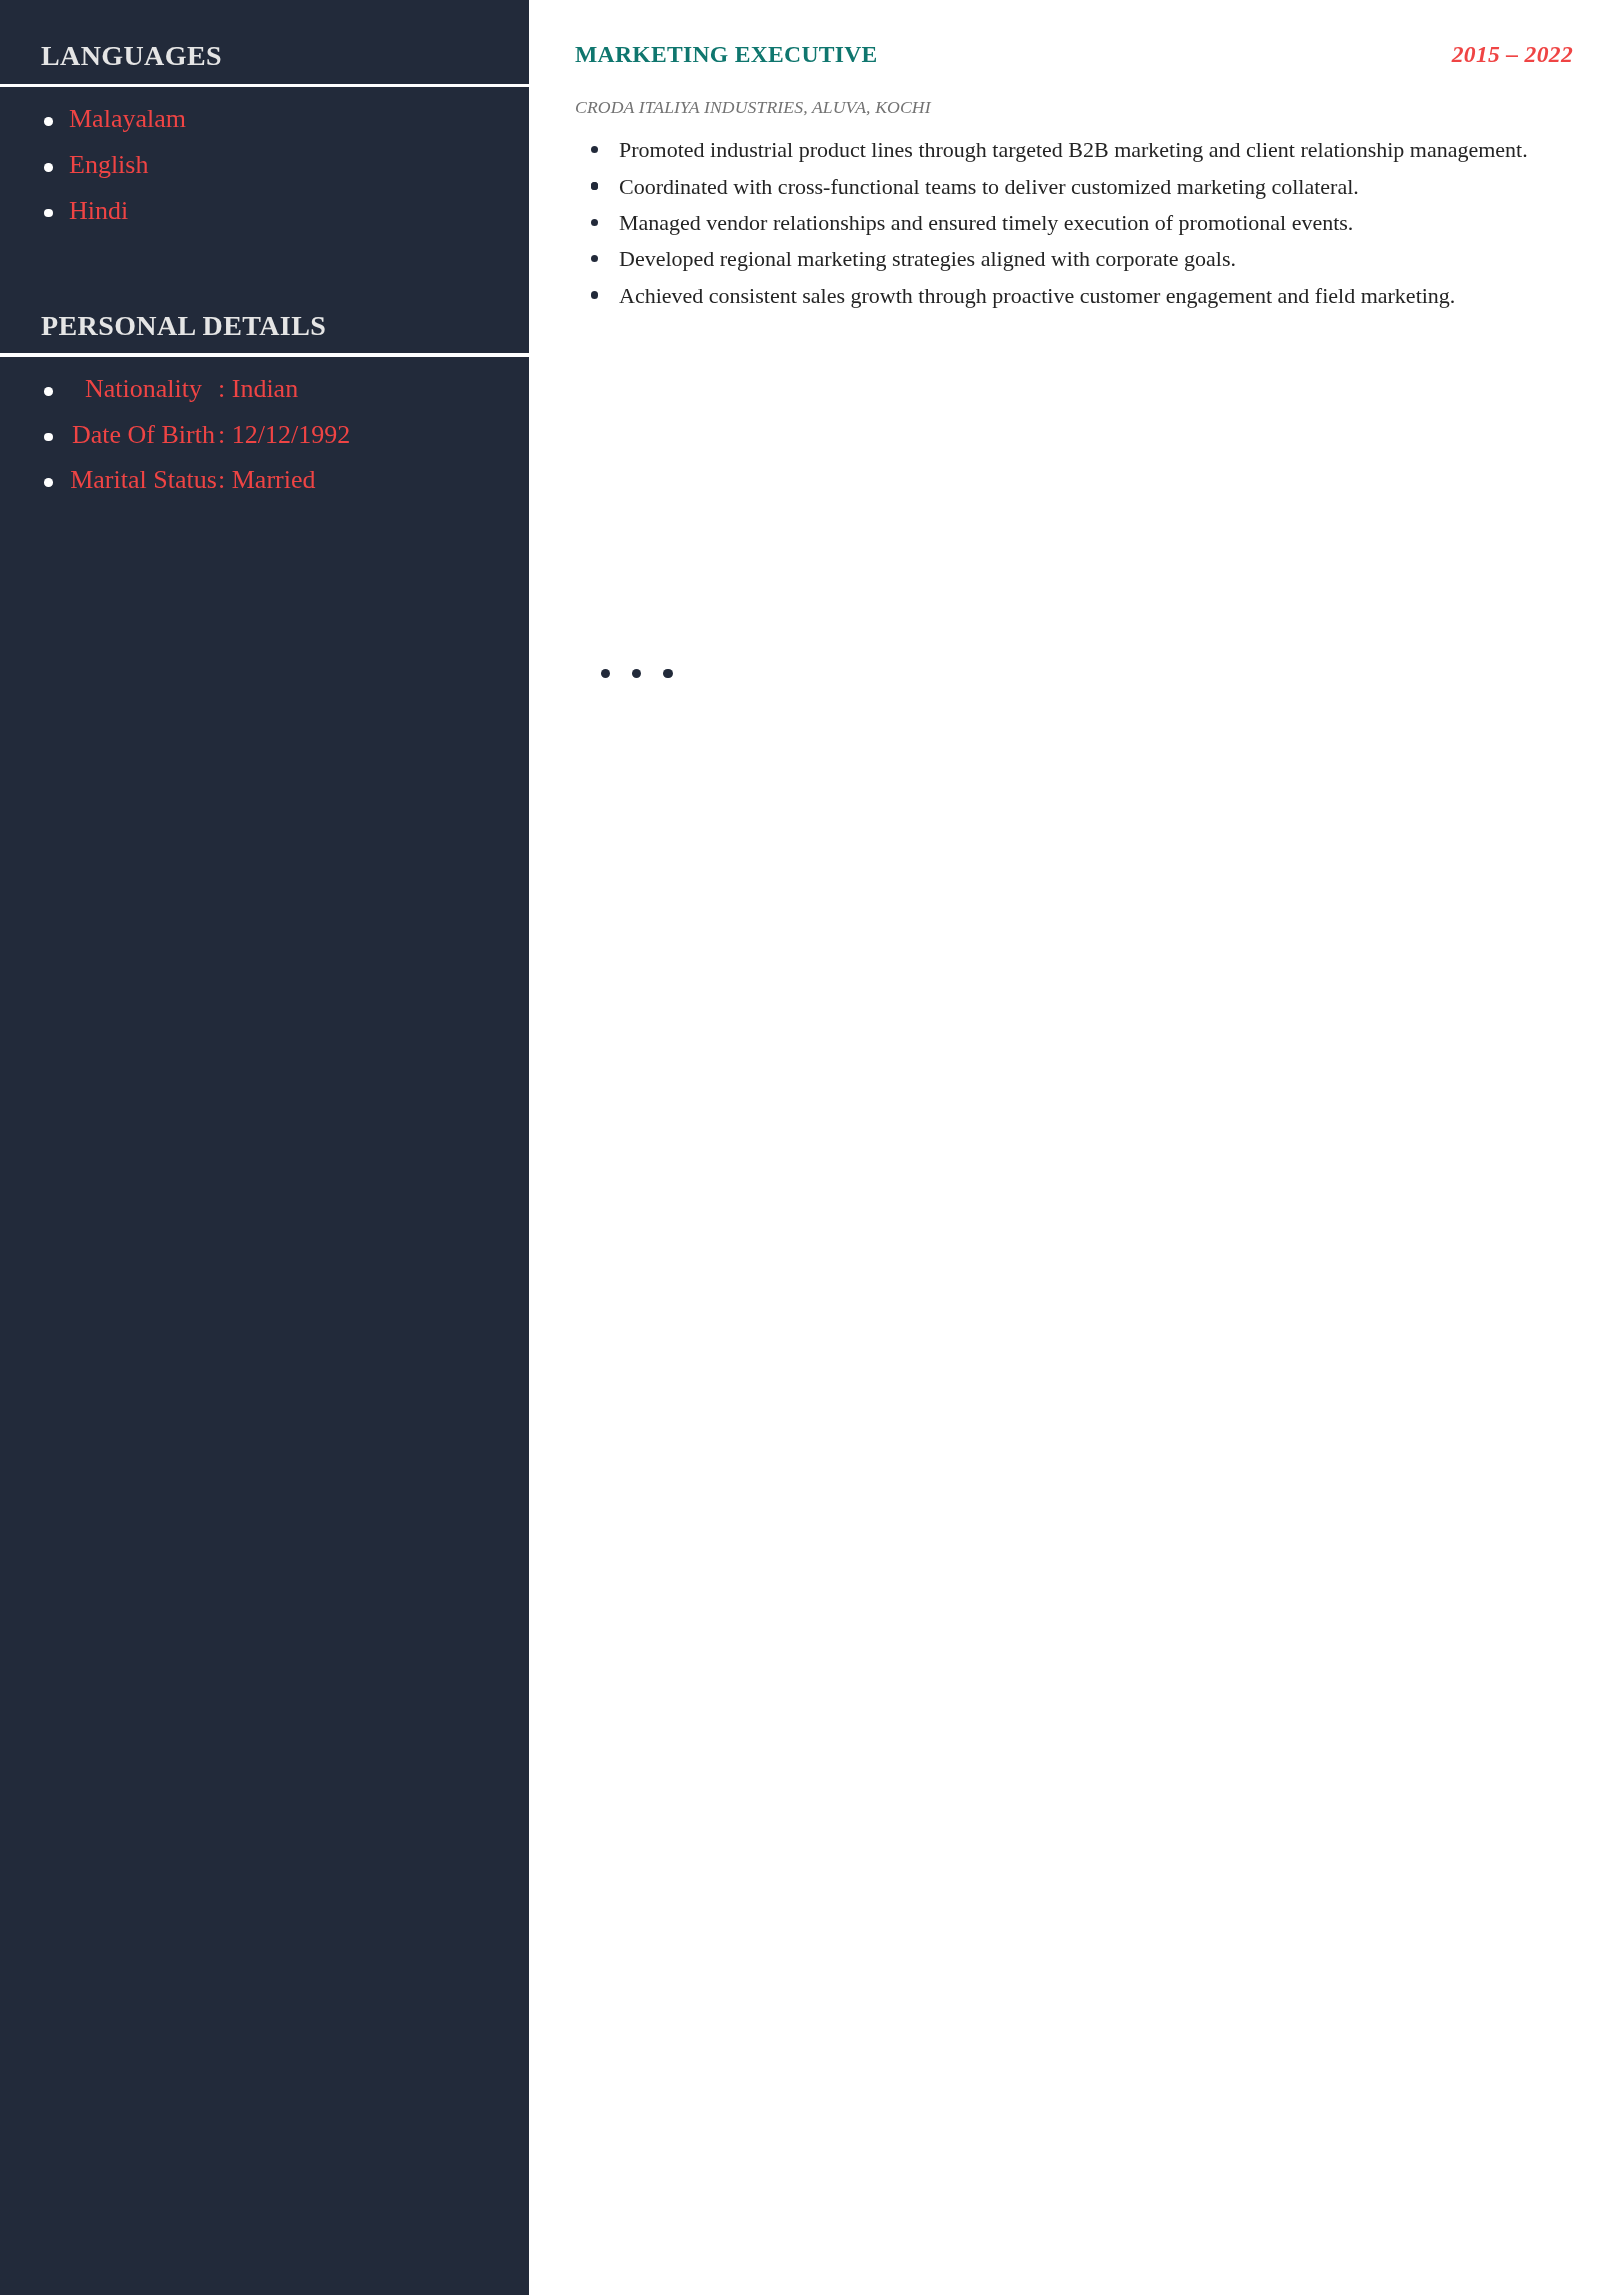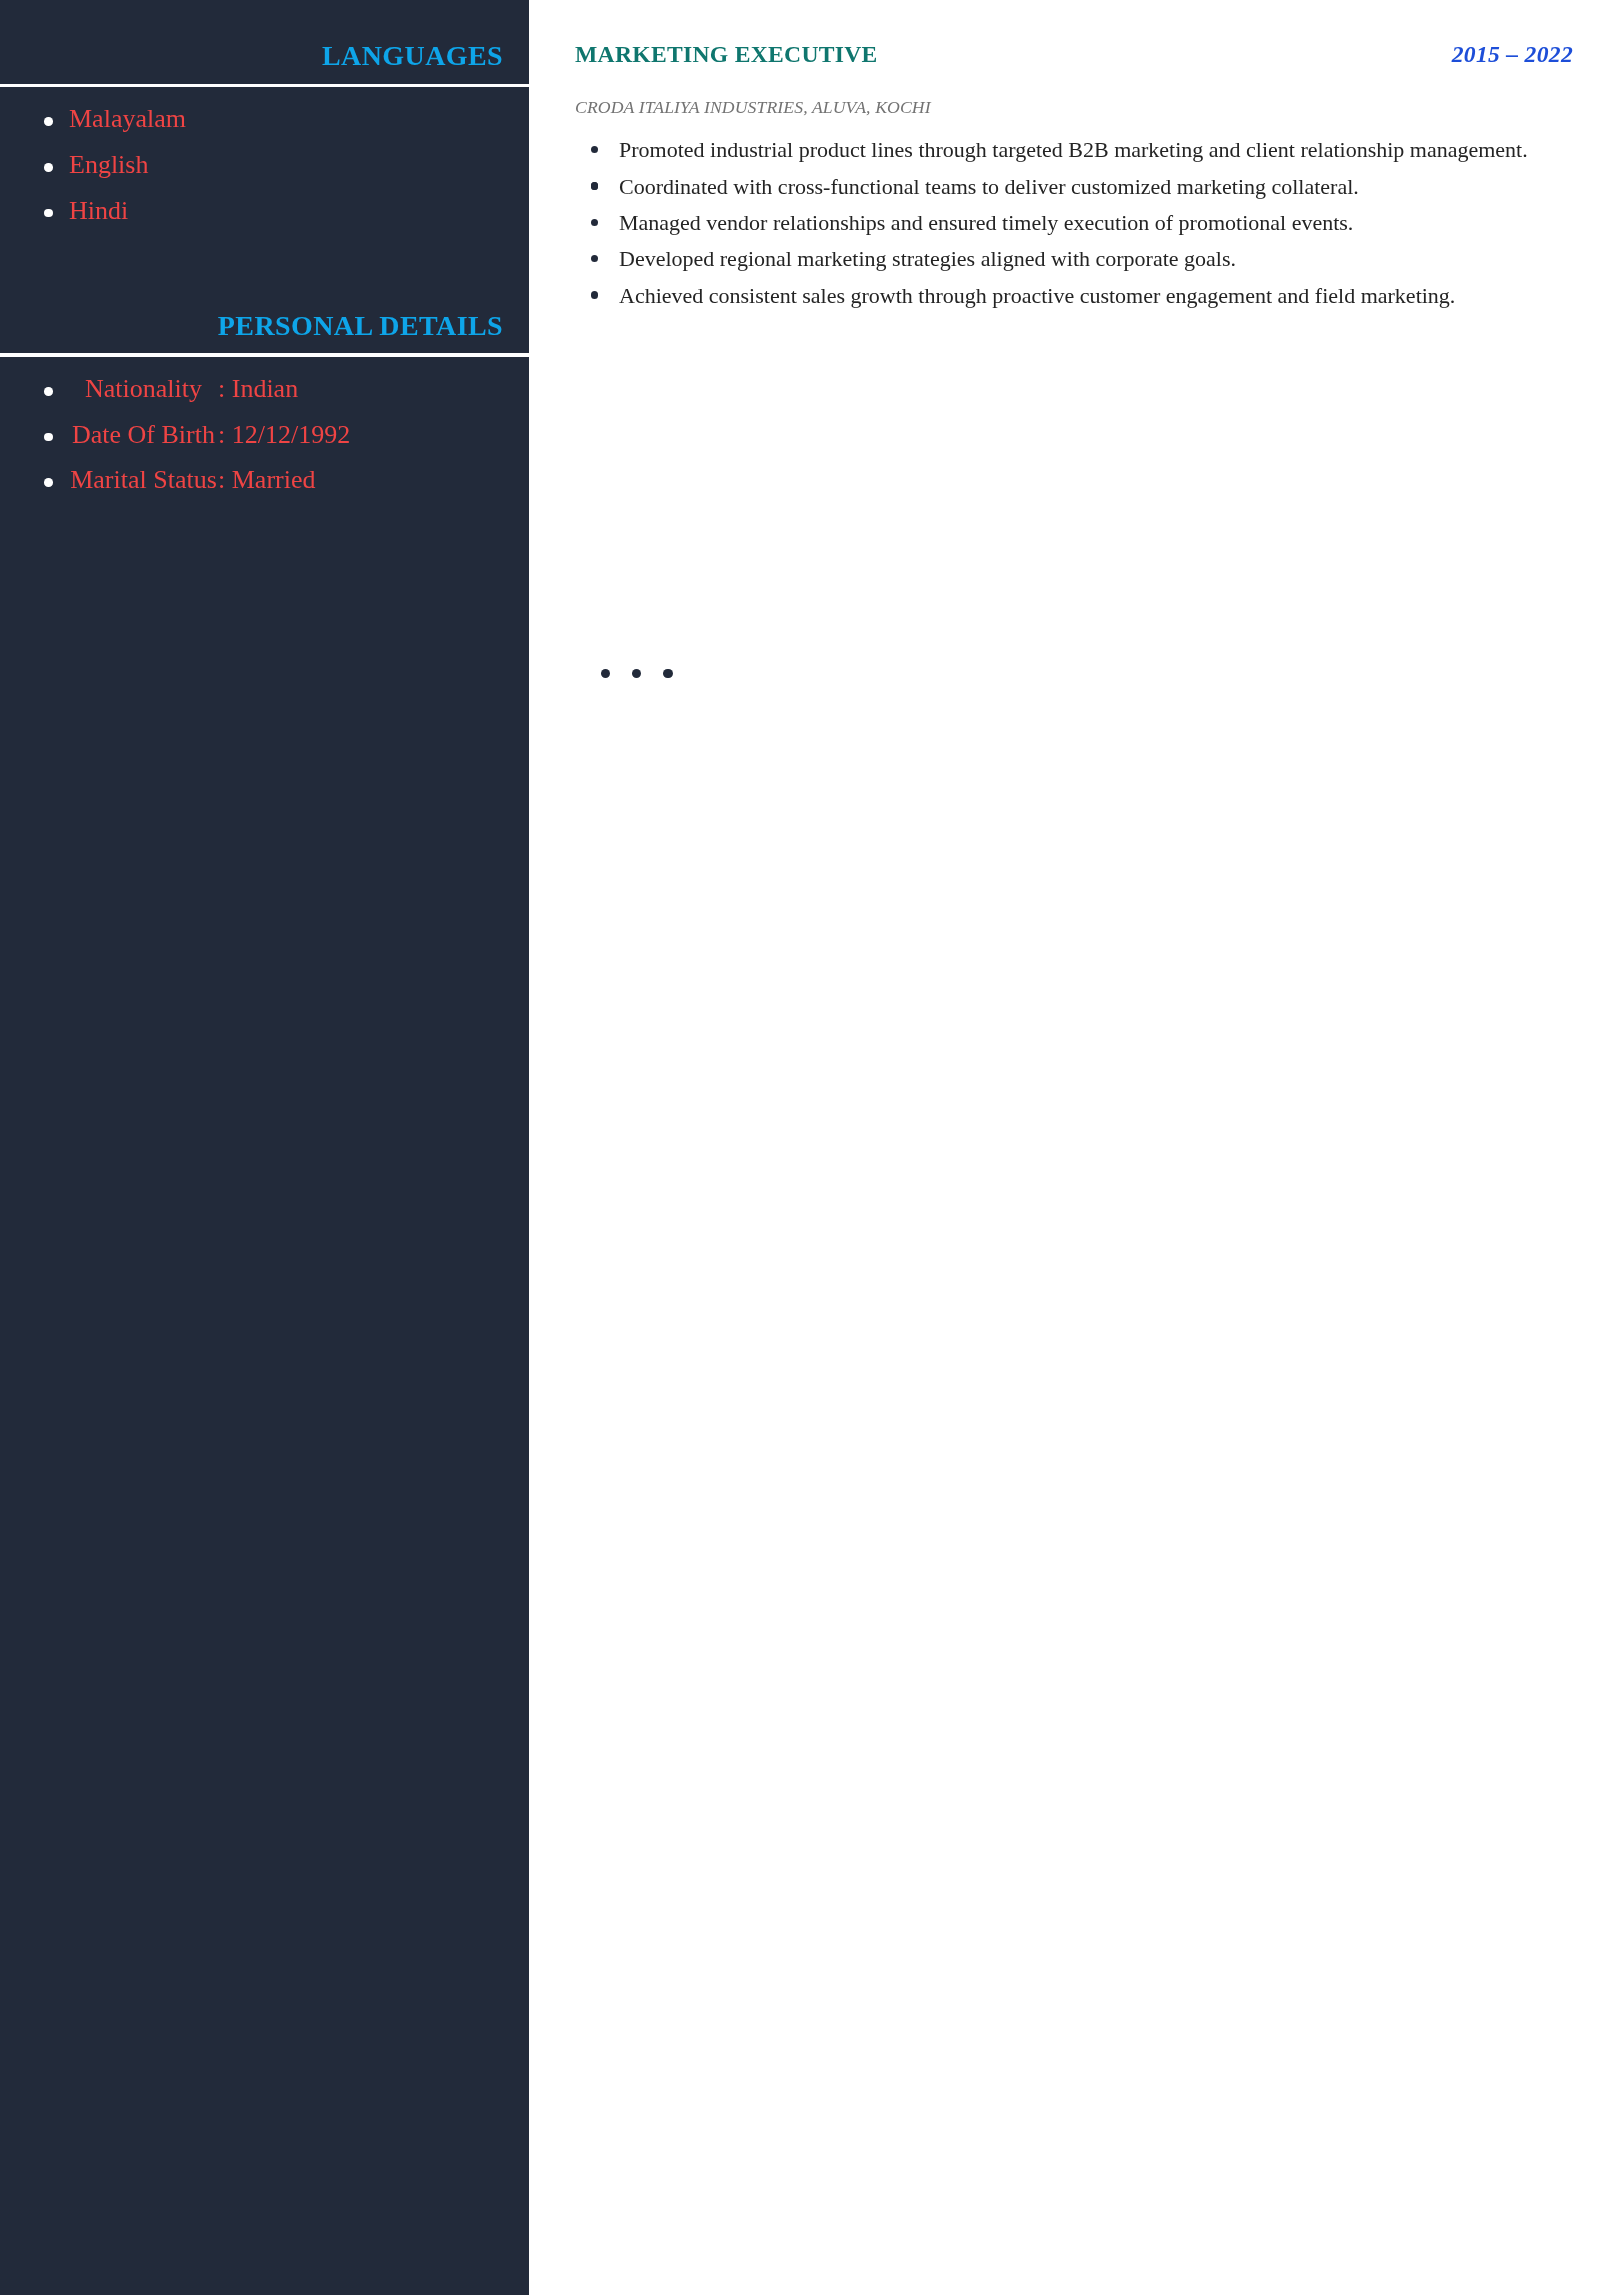--- a/index.html
+++ b/index.html
@@ -35,25 +35,24 @@
   .side-section {
     position: relative;
     width: 100%;
   }
 
   .side-heading {
     font-family: "Liberation Serif", "DejaVu Serif", serif;
     font-weight: bold;
     font-size: 28px;
     letter-spacing: 0.4px;
-    color: #0ea5e9;
+    color: #e5e5e5;
     padding-left: 41px;
     padding-right: 26px;
     line-height: 1.1;
-    text-align: right;
   }
 
   .side-rule {
     width: 100%;
     height: 3.3px;
     background: #ffffff;
     margin-top: 11.8px;
   }
 
   .side-list {
@@ -112,21 +111,21 @@
     letter-spacing: 0.3px;
     color: #0f766e;
     text-transform: uppercase;
   }
   .job-dates {
     font-family: "Liberation Serif", "DejaVu Serif", serif;
     font-weight: bold;
     font-style: italic;
     font-size: 23.6px;
     letter-spacing: 0.3px;
-    color: #1d4ed8;
+    color: #ef4444;
     white-space: nowrap;
   }
   .job-company {
     font-family: "Liberation Serif", "DejaVu Serif", serif;
     font-style: italic;
     font-size: 17.7px;
     letter-spacing: 0.1px;
     color: #737373;
     margin-top: 29px;
     text-transform: uppercase;

